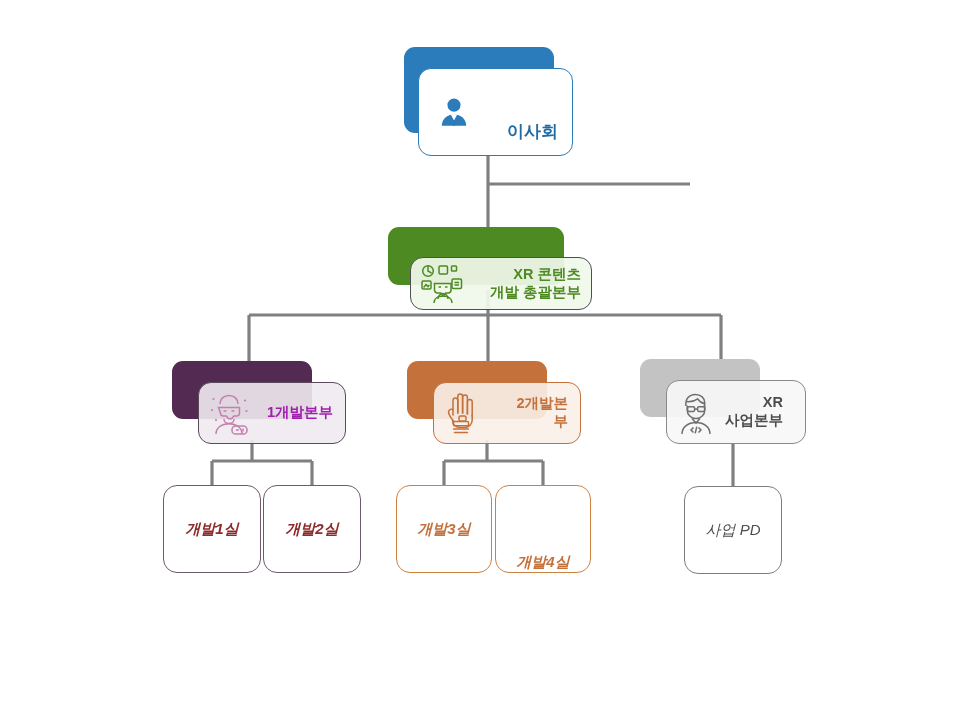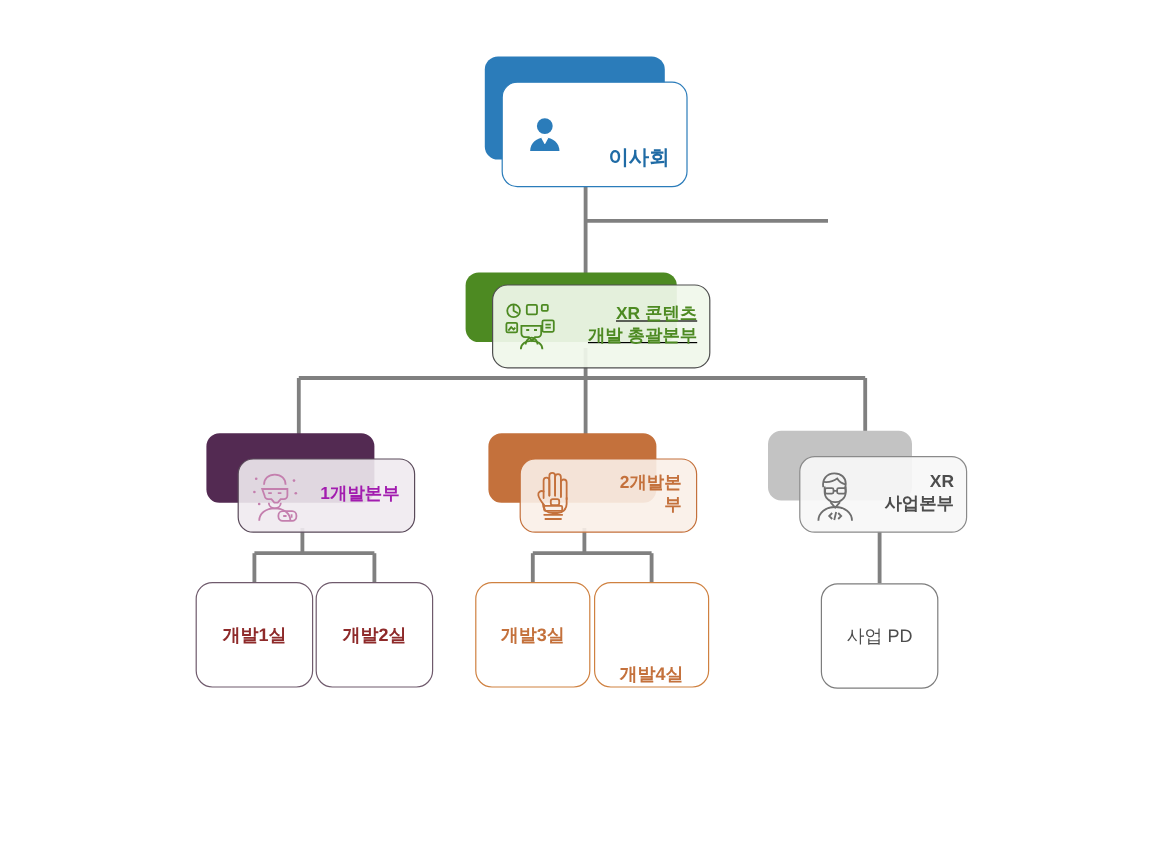--- a/index.html
+++ b/index.html
@@ -51,55 +51,56 @@
     justify-content: center;
   }
   .leaf-card {
     position: absolute;
     background: #ffffff;
     border-radius: 14px;
     box-sizing: border-box;
     display: flex;
     align-items: center;
     justify-content: center;
+    font-style: italic;
   }
   .leaf-label {
     font-weight: bold;
     text-align: center;
   }
 
   
   
   #node-board .shadow-card { left: 0;  top: 0;   width: 150px; height: 86px;  background: #2b7cba; }
   #node-board .front-card  { left: 14px; top: 21px; width: 155px; height: 88px; border: 1.3px solid #2b7cba; padding: 0 14px 0 18px; }
   #node-board .node-label  { color: #1f6ba5; font-size: 17px; margin-left: 14px; margin-top: 40px; }
 
   
   #node-lab .shadow-card { left: 0;  top: 0;   width: 140px; height: 62px; background: #fbd164; }
   #node-lab .front-card  { left: 30px; top: 14px; width: 152px; height: 64px; border: 1.3px solid #f5c64b; padding: 0 12px 0 10px; }
   #node-lab .node-label  { color: #e8b73c; font-size: 14.5px; margin-left: 8px; }
 
   
   #node-xrhq .shadow-card { left: 0;  top: 0;   width: 176px; height: 58px; background: #4d8a22; }
-  #node-xrhq .front-card  { left: 22px; top: 10px; width: 182px; height: 70px; border: 1.3px solid #4f4f4f; padding: 0 10px 0 8px; text-decoration: underline; }
+  #node-xrhq .front-card  { left: 22px; top: 30px; width: 182px; height: 53px; border: 1.3px solid #4f4f4f; padding: 0 10px 0 8px; }
   #node-xrhq .node-label  { color: #4d8a22; font-size: 14.5px; margin-left: 4px; }
 
   
   #node-dev1 .shadow-card { left: 0;  top: 0;   width: 140px; height: 58px; background: #532a52; }
   #node-dev1 .front-card  { left: 26px; top: 21px; width: 148px; height: 62px; border: 1.3px solid #5a4a5a; padding: 0 12px 0 8px; }
   #node-dev1 .node-label  { color: #a21caf; font-size: 14.5px; margin-left: 4px; }
 
   
   #node-dev2 .shadow-card { left: 0;  top: 0;   width: 140px; height: 58px; background: #c4713c; }
   #node-dev2 .front-card  { left: 26px; top: 21px; width: 148px; height: 62px; border: 1.3px solid #c4713c; padding: 0 12px 0 8px; }
   #node-dev2 .node-label  { color: #c4713c; font-size: 14.5px; margin-left: 4px; }
 
   
   #node-biz .shadow-card { left: 0;  top: 0;   width: 120px; height: 58px; background: #c3c3c3; }
-  #node-biz .front-card  { left: 26px; top: 21px; width: 140px; height: 64px; border: 1.3px solid #8a8a8a; padding: 0 10px 0 8px; }
+  #node-biz .front-card  { left: 26px; top: 21px; width: 140px; height: 64px; border: 1.3px solid #8a8a8a; padding: 0 22px 0 8px; }
   #node-biz .node-label  { color: #4d4d4d; font-size: 14.5px; margin-left: 4px; }
 
   
   .leaf-purple { border: 1.3px solid #6f5a6c; }
   .leaf-purple .leaf-label { color: #8e2a2a; font-size: 15px; }
   .leaf-orange { border: 1.3px solid #cf8140; }
   .leaf-orange .leaf-label { color: #c4713c; font-size: 15px; }
   .leaf-gray   { border: 1.3px solid #7d7d7d; }
   .leaf-gray .leaf-label { color: #4d4d4d; font-size: 15px; font-weight: normal; }
 </style>

